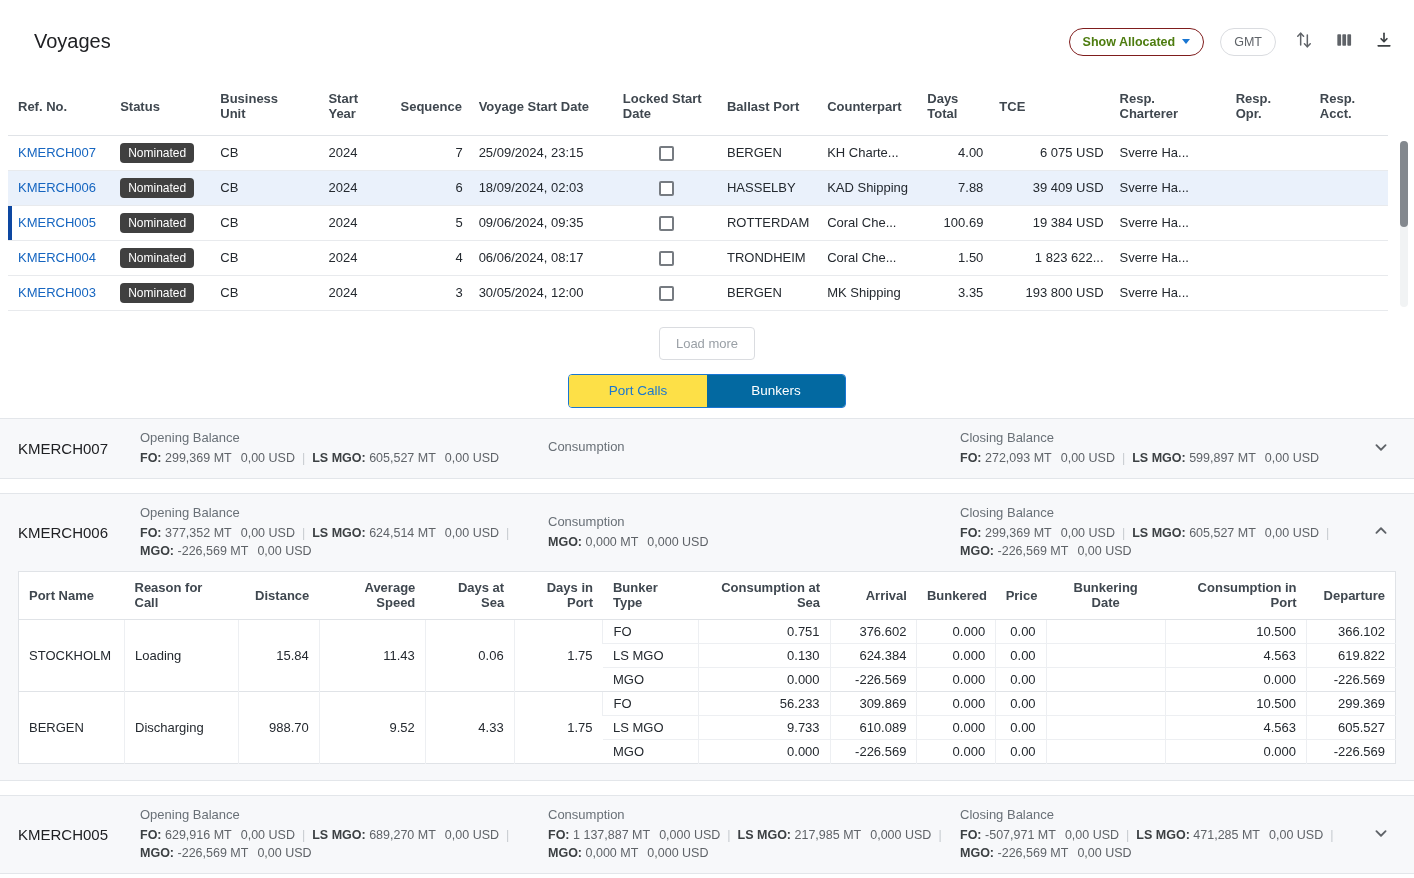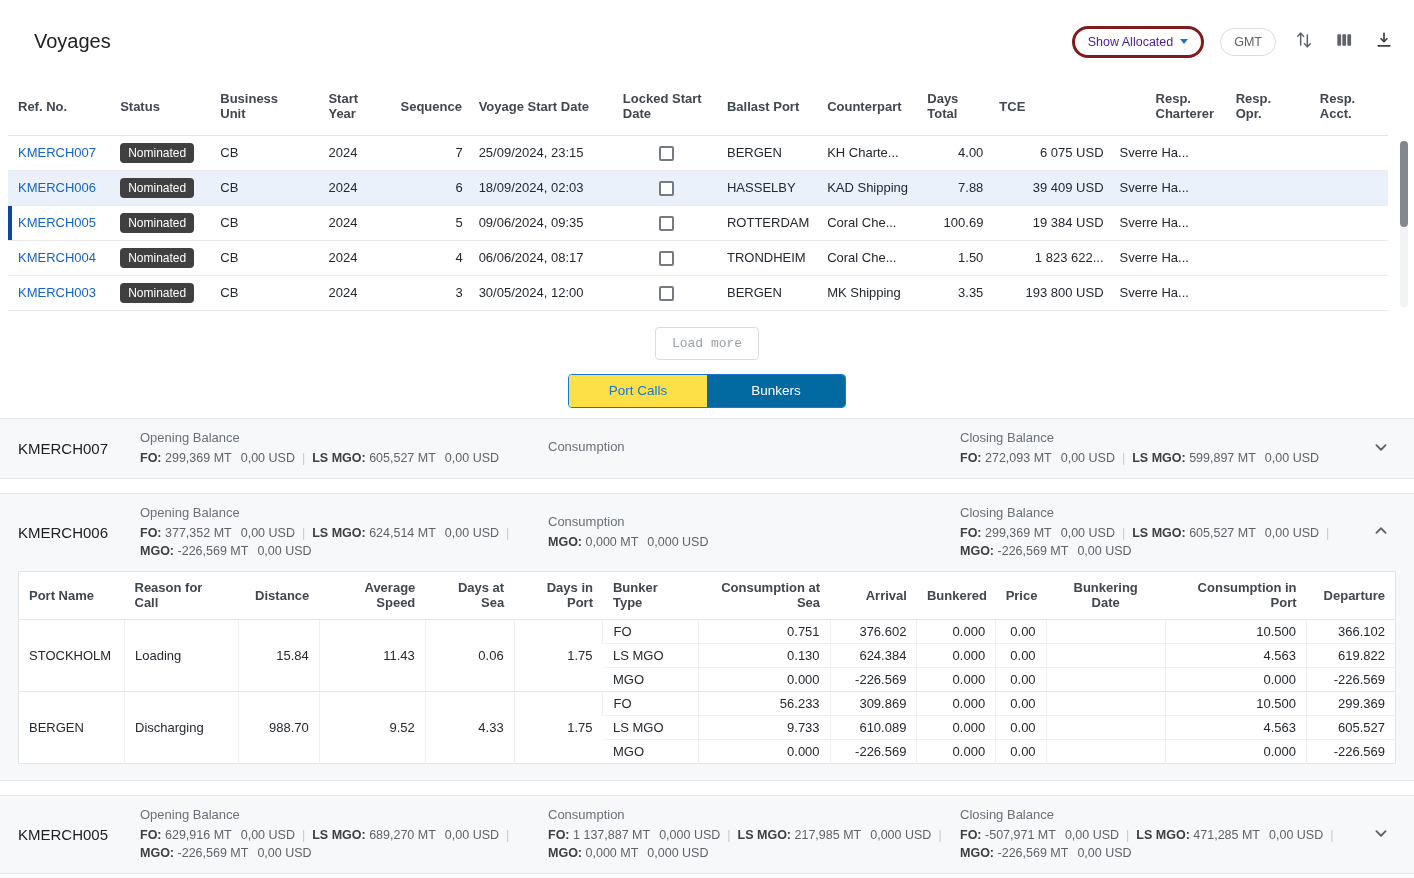--- a/index.html
+++ b/index.html
@@ -7,53 +7,53 @@
   body {
     width:1414px; height:878px; overflow:hidden;
     font-family:"Liberation Sans", sans-serif;
     color:#24292F; font-size:13px;
   }
   
   .page-head { display:flex; justify-content:space-between; align-items:center; padding:14px 18px 8px 18px; }
   .page-title { font-size:20px; font-weight:500; color:#202124; margin:16px; }
   .toolbar { display:flex; align-items:center; gap:16px; }
   .pill { display:flex; align-items:center; gap:7px; border-radius:16px; padding:6px 13px; font-size:12.5px; background:#fff; cursor:pointer; }
-  .pill.blue { border:3px solid #7f1d1d; color:#4c1d95; font-weight:400; }
+  .pill.blue { border:1px solid #7f1d1d; color:#4d7c0f; font-weight:700; }
   .pill.gray { border:1px solid #DADCE0; color:#5F6368; }
   .caret { width:0; height:0; border-left:4px solid transparent; border-right:4px solid transparent; border-top:5px solid #1976D2; }
   .icon-btn { background:none; border:none; padding:2px; cursor:pointer; display:flex; align-items:center; }
 
   .voyage-card { position:relative; padding:0 26px 0 8px; }
   table.vtable { width:100%; border-collapse:collapse; table-layout:fixed; }
   .vtable th {
     font-size:13px; font-weight:bold; color:#3F474F; text-align:left;
     vertical-align:middle; padding:10px 8px; height:58px;
     border-bottom:1px solid #E0E3E7;
   }
   .vtable td { font-size:13px; color:#24292F; height:35px; padding:0 8px; border-bottom:1px solid #E8EAED; overflow:hidden; white-space:nowrap; }
   .vtable th:first-child, .vtable td:first-child { padding-left:10px; }
   .ar { text-align:right; }
   .ac { text-align:center; }
   .al { text-align:left; }
   .hsp { display:inline-block; text-align:inherit; vertical-align:middle; }
   .mw44{max-width:44px;} .mw52{max-width:52px;} .mw58{max-width:58px;}
-  .mw62{max-width:62px;} .mw68{max-width:68px;margin-left:36px;} .mw70{max-width:70px;}
+  .mw62{max-width:62px;} .mw68{max-width:68px;} .mw70{max-width:70px;}
   .mw74{max-width:74px;} .mw80{max-width:80px;} .mw88{max-width:88px;} .mw110{max-width:110px;}
   tr.hl { background:#EAF1FB; }
   tr.selected td:first-child { box-shadow:inset 4px 0 0 #0D47A1; }
   .ref-link { color:#1565C0; text-decoration:none; cursor:pointer; }
   .badge { background:#404040; color:#fff; font-size:12px; padding:2px 8px; border-radius:4px; display:inline-block; line-height:16px; }
   .overdue { color:#ED6C00; }
   .checkbox { display:inline-block; width:15px; height:15px; border:2px solid #767B81; border-radius:2px; background:#fff; cursor:pointer; vertical-align:middle; }
   .vscroll { position:absolute; right:6px; top:64px; bottom:4px; width:8px; background:#F1F3F4; border-radius:4px; }
   .vthumb { position:absolute; top:0; left:0; width:100%; height:52%; background:#83888E; border-radius:4px; cursor:grab; }
 
   
   .load-wrap { text-align:center; margin:16px 0 14px 0; }
-  .load-btn { color:#9AA0A6; background:#fff; border:1px solid #DADCE0; border-radius:4px; padding:8px 16px; font-size:13px; cursor:pointer;font-family:Liberation Mono, monospace; }
+  .load-btn { color:#9AA0A6; background:#fff; border:1px solid #DADCE0; border-radius:4px; padding:8px 16px; font-size:13px; cursor:pointer; }
   .tabs-wrap { display:flex; justify-content:center; margin:0 0 10px 0; }
   .tab-group { display:inline-flex; border:1px solid #1976D2; border-radius:4px; overflow:hidden; }
   .tab { min-width:138px; height:32px; border:none; background:#fde047; color:#1976D2; font-size:13.5px; display:flex; align-items:center; justify-content:center; cursor:pointer; font-family:inherit; }
   .tab.active { background:#0369a1; color:#fff; }
 
   
   .panels { display:flex; flex-direction:column; gap:14px; padding-bottom:10px; }
   .panel { background:#F7F8FA; border-top:1px solid #E3E6EA; border-bottom:1px solid #E3E6EA; }
   .panel-head { display:flex; align-items:center; padding:11px 18px; position:relative; cursor:pointer; }
   .pv { width:122px; min-width:122px; font-size:15px; color:#202124; }

